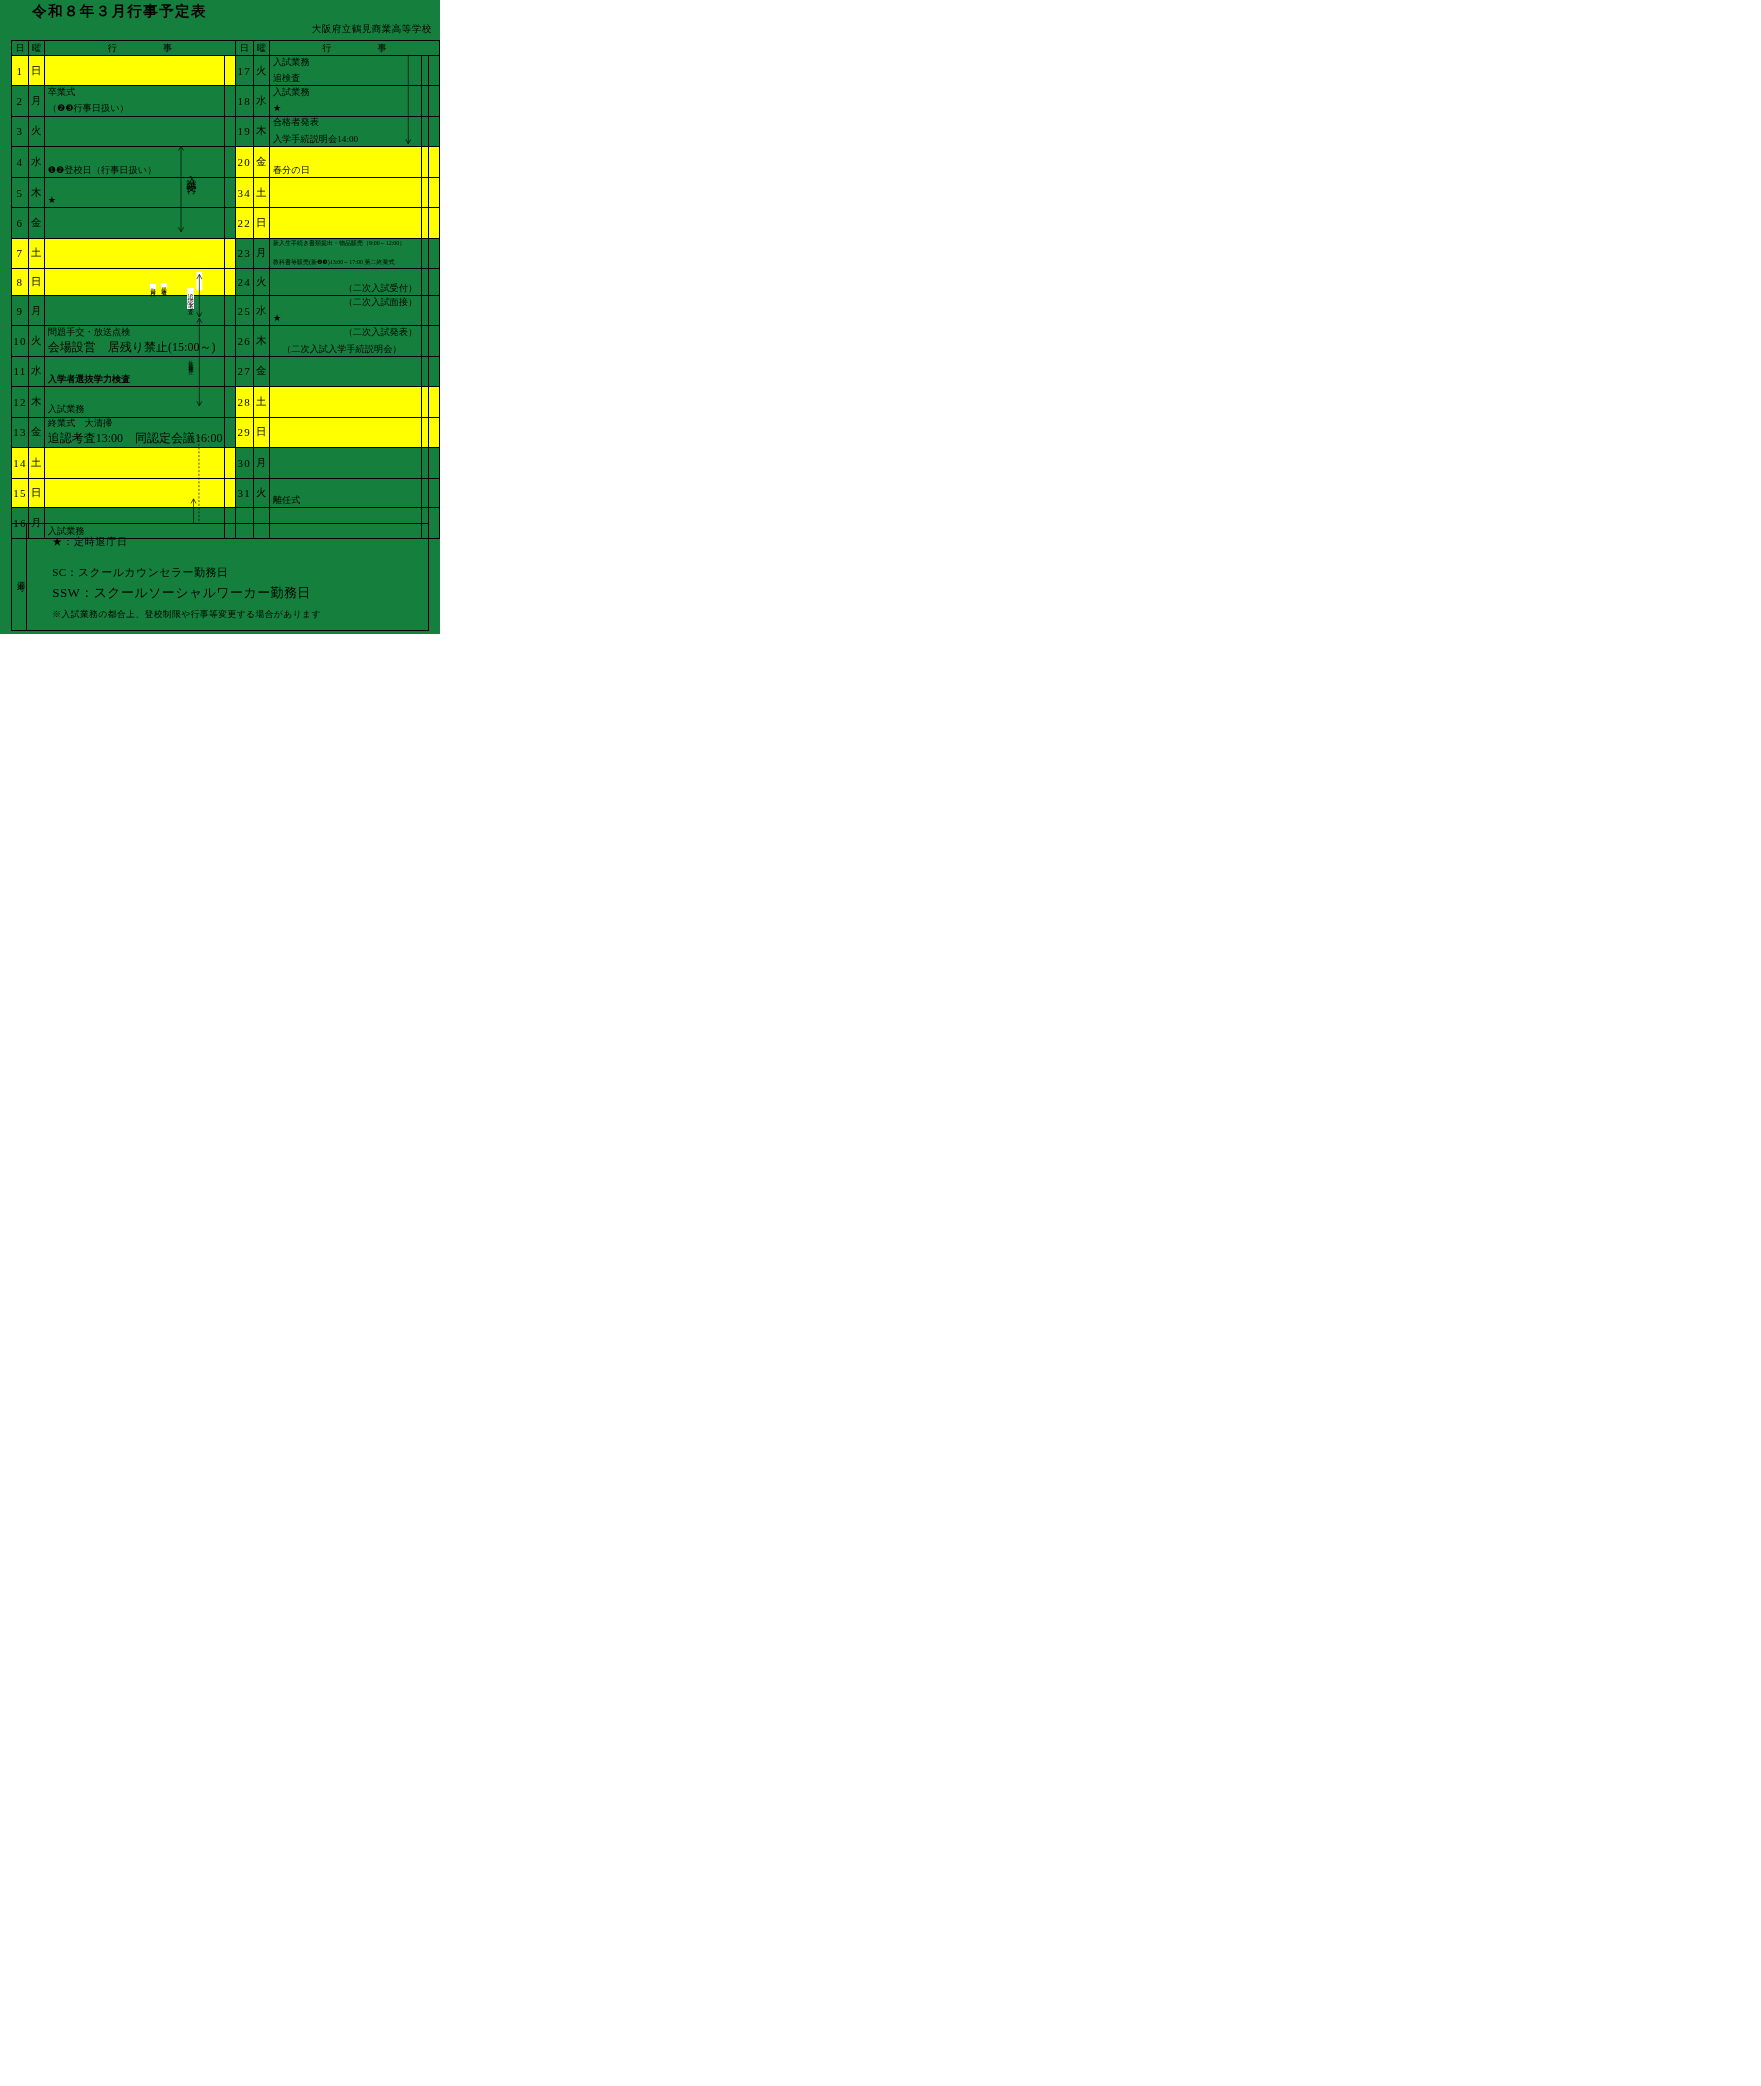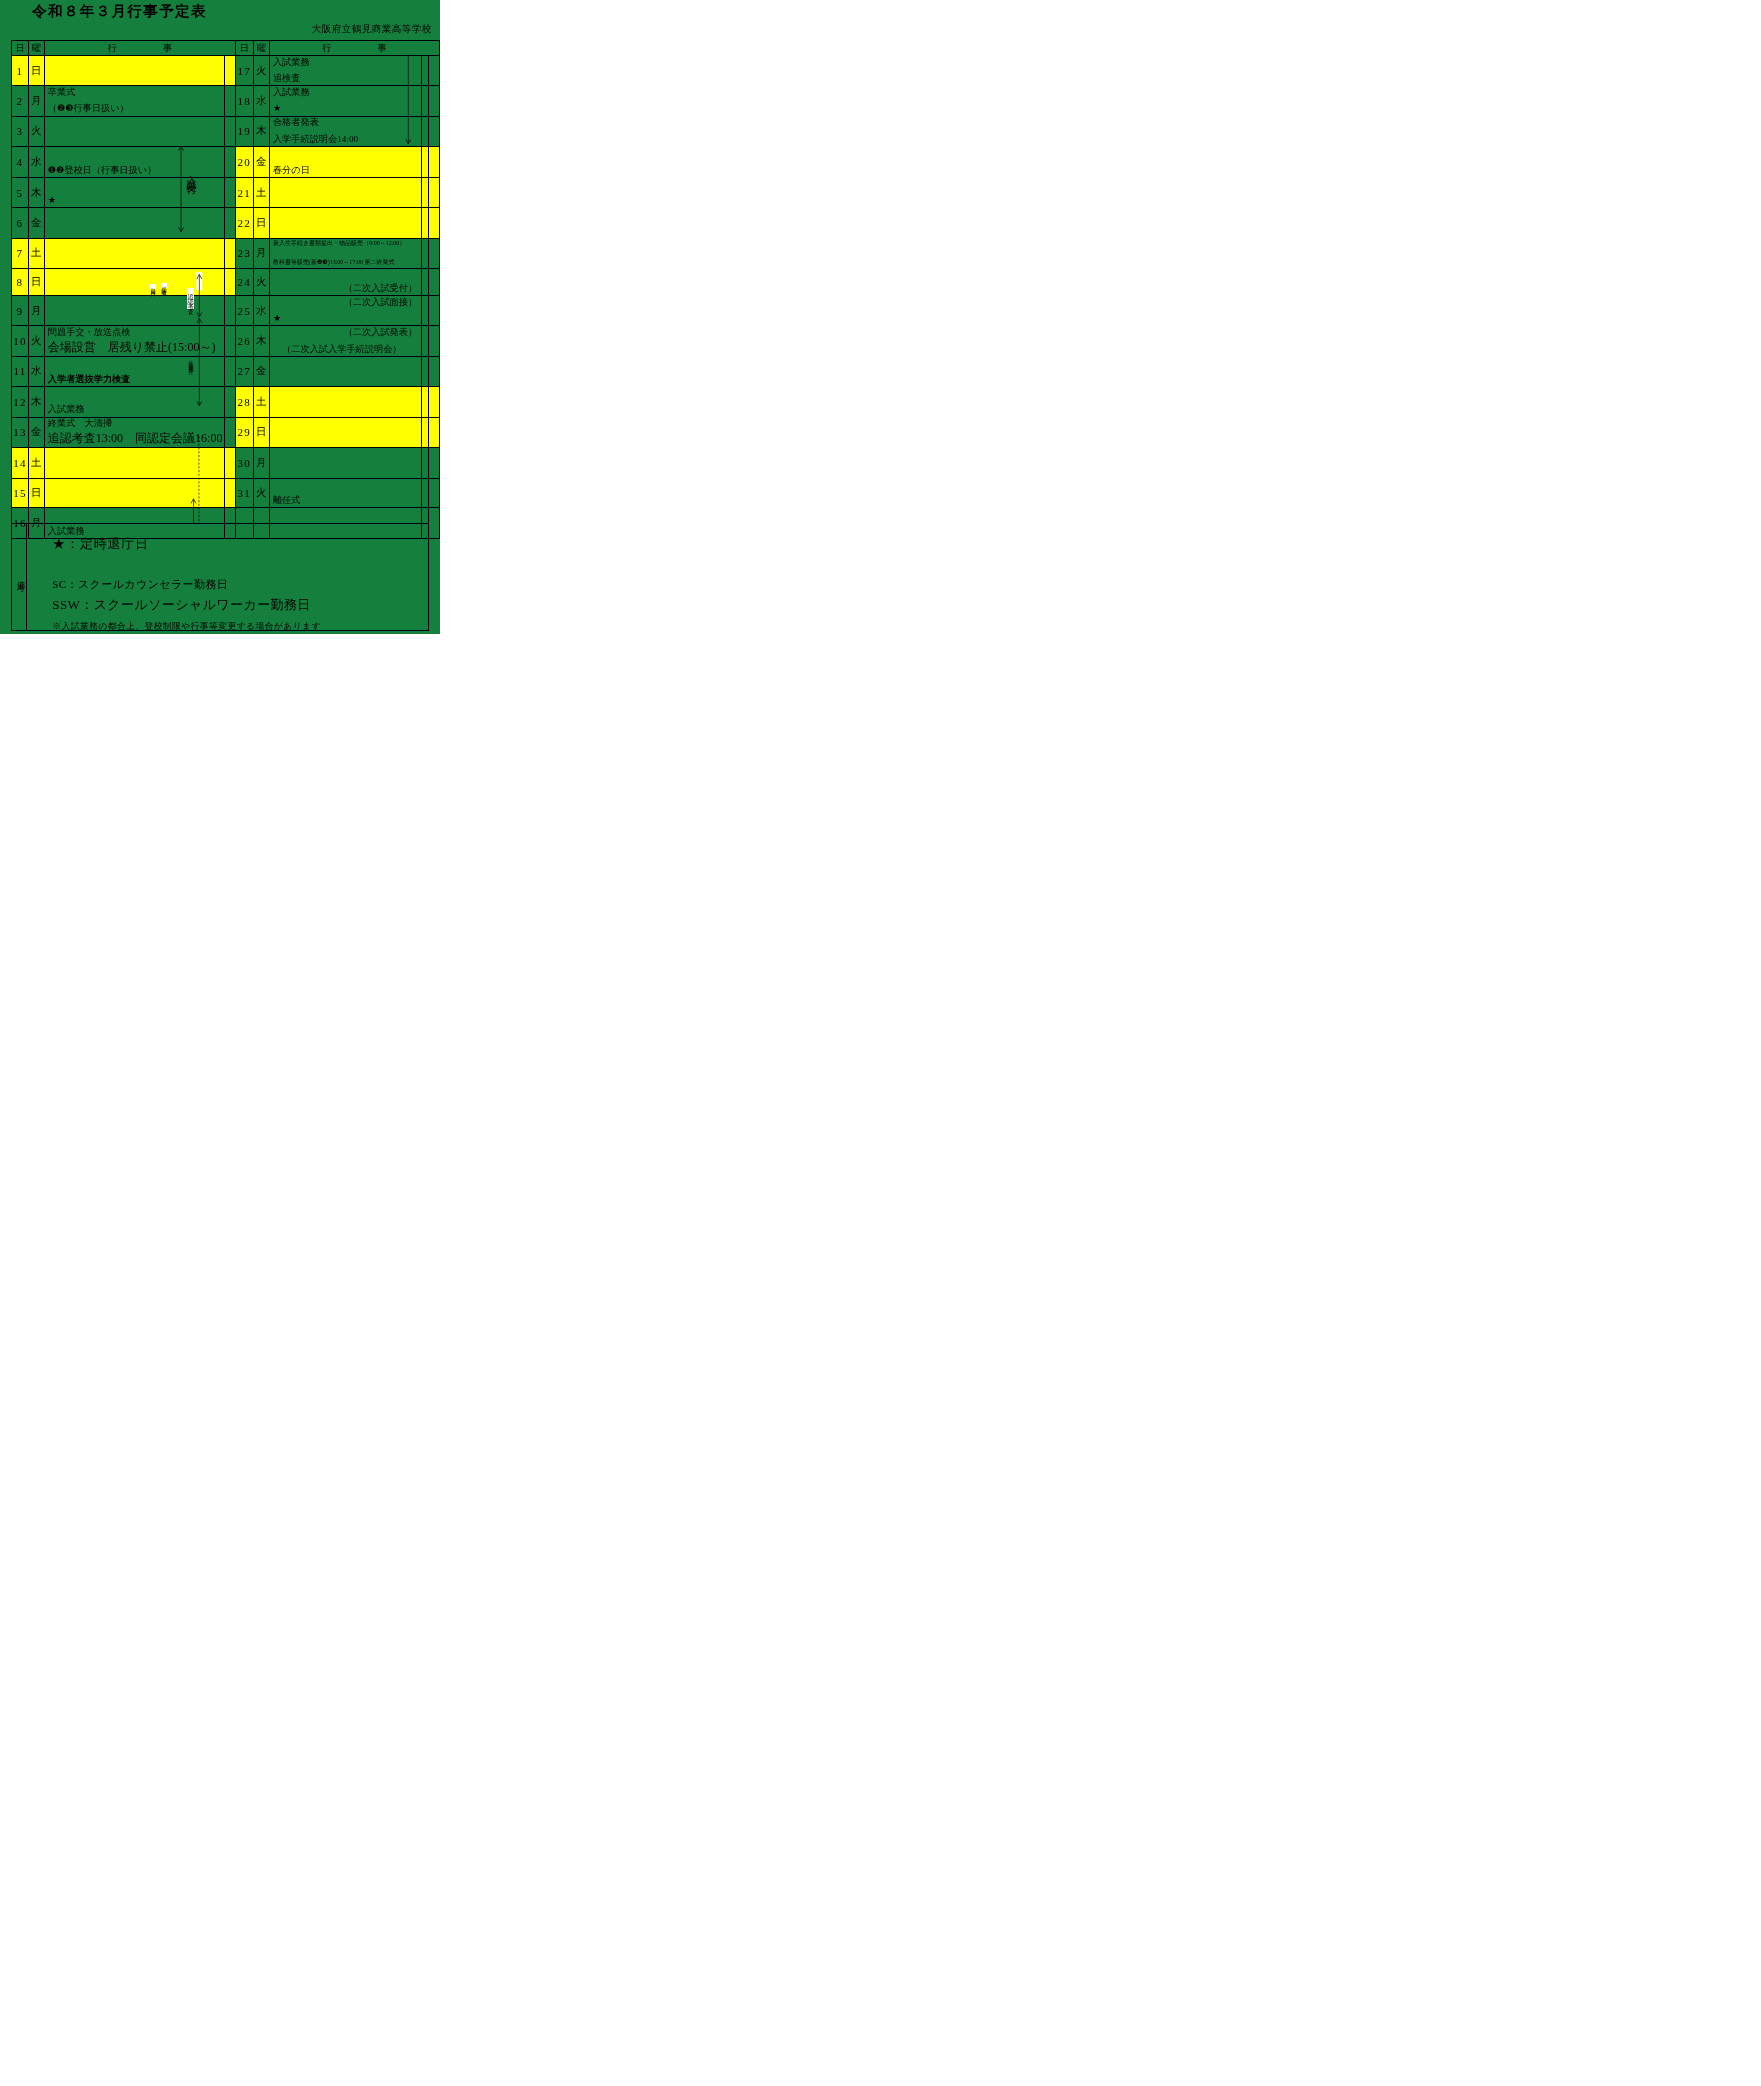--- a/index.html
+++ b/index.html
@@ -34,21 +34,21 @@
   .an-tsuinin{left:187px;top:288px;font-size:6.3px;letter-spacing:5px;padding:0.4px;}
   .an-seito{left:188px;top:356px;font-size:5.4px;letter-spacing:1.7px;background:transparent;}
   svg.ov{position:absolute;left:0;top:0;z-index:2;pointer-events:none;}
   
   .notes{position:absolute;left:11.3px;top:523px;width:418px;height:108px;border:1.3px solid #000;
          box-sizing:border-box;}
   .notes-label{position:absolute;left:0;top:0;bottom:0;width:14px;border-right:0.4px solid #000;
          display:flex;align-items:center;justify-content:center;writing-mode:vertical-rl;
          text-orientation:upright;font-size:8.3px;letter-spacing:3.3px;}
   .notes-body{position:absolute;left:40px;top:11.3px;right:4.2px;}
-  .nl1{font-size:13px;margin-bottom:24px;letter-spacing:0.8px;}
+  .nl1{font-size:10px;margin-bottom:16px;letter-spacing:0.8px;}
   .nl2{font-size:11px;margin-bottom:3.8px;letter-spacing:0.4px;}
   .nl3{font-size:13px;margin-bottom:7px;letter-spacing:0.4px;}
   .nl4{font-size:8.8px;letter-spacing:0.4px;}
 </style>
 </head>
 <body>
 
 <div class="page">
 
   <div class="title">令和８年３月行事予定表</div>
@@ -156,21 +156,21 @@
         <tr style="height: 30px;">
           <td class="cd">5</td>
           <td class="cw">木</td>
           <td class="ce">
             <div class="evbox" style="height: 28px;">
               <div class="line"></div>
               <div class="line">★</div>
             </div>
           </td>
           <td class="cn bl3"></td>
-          <td class="cd bl3 hl">21</td>
+          <td class="cd bl3 hl">34</td>
           <td class="cw hl">土</td>
           <td class="ce hl">
             <div class="evbox single" style="height: 28px;"></div>
           </td>
           <td class="cn hl"></td>
           <td class="cn bl3 hl"></td>
         </tr>
         <tr style="height: 30px;">
           <td class="cd">6</td>
           <td class="cw">金</td>

